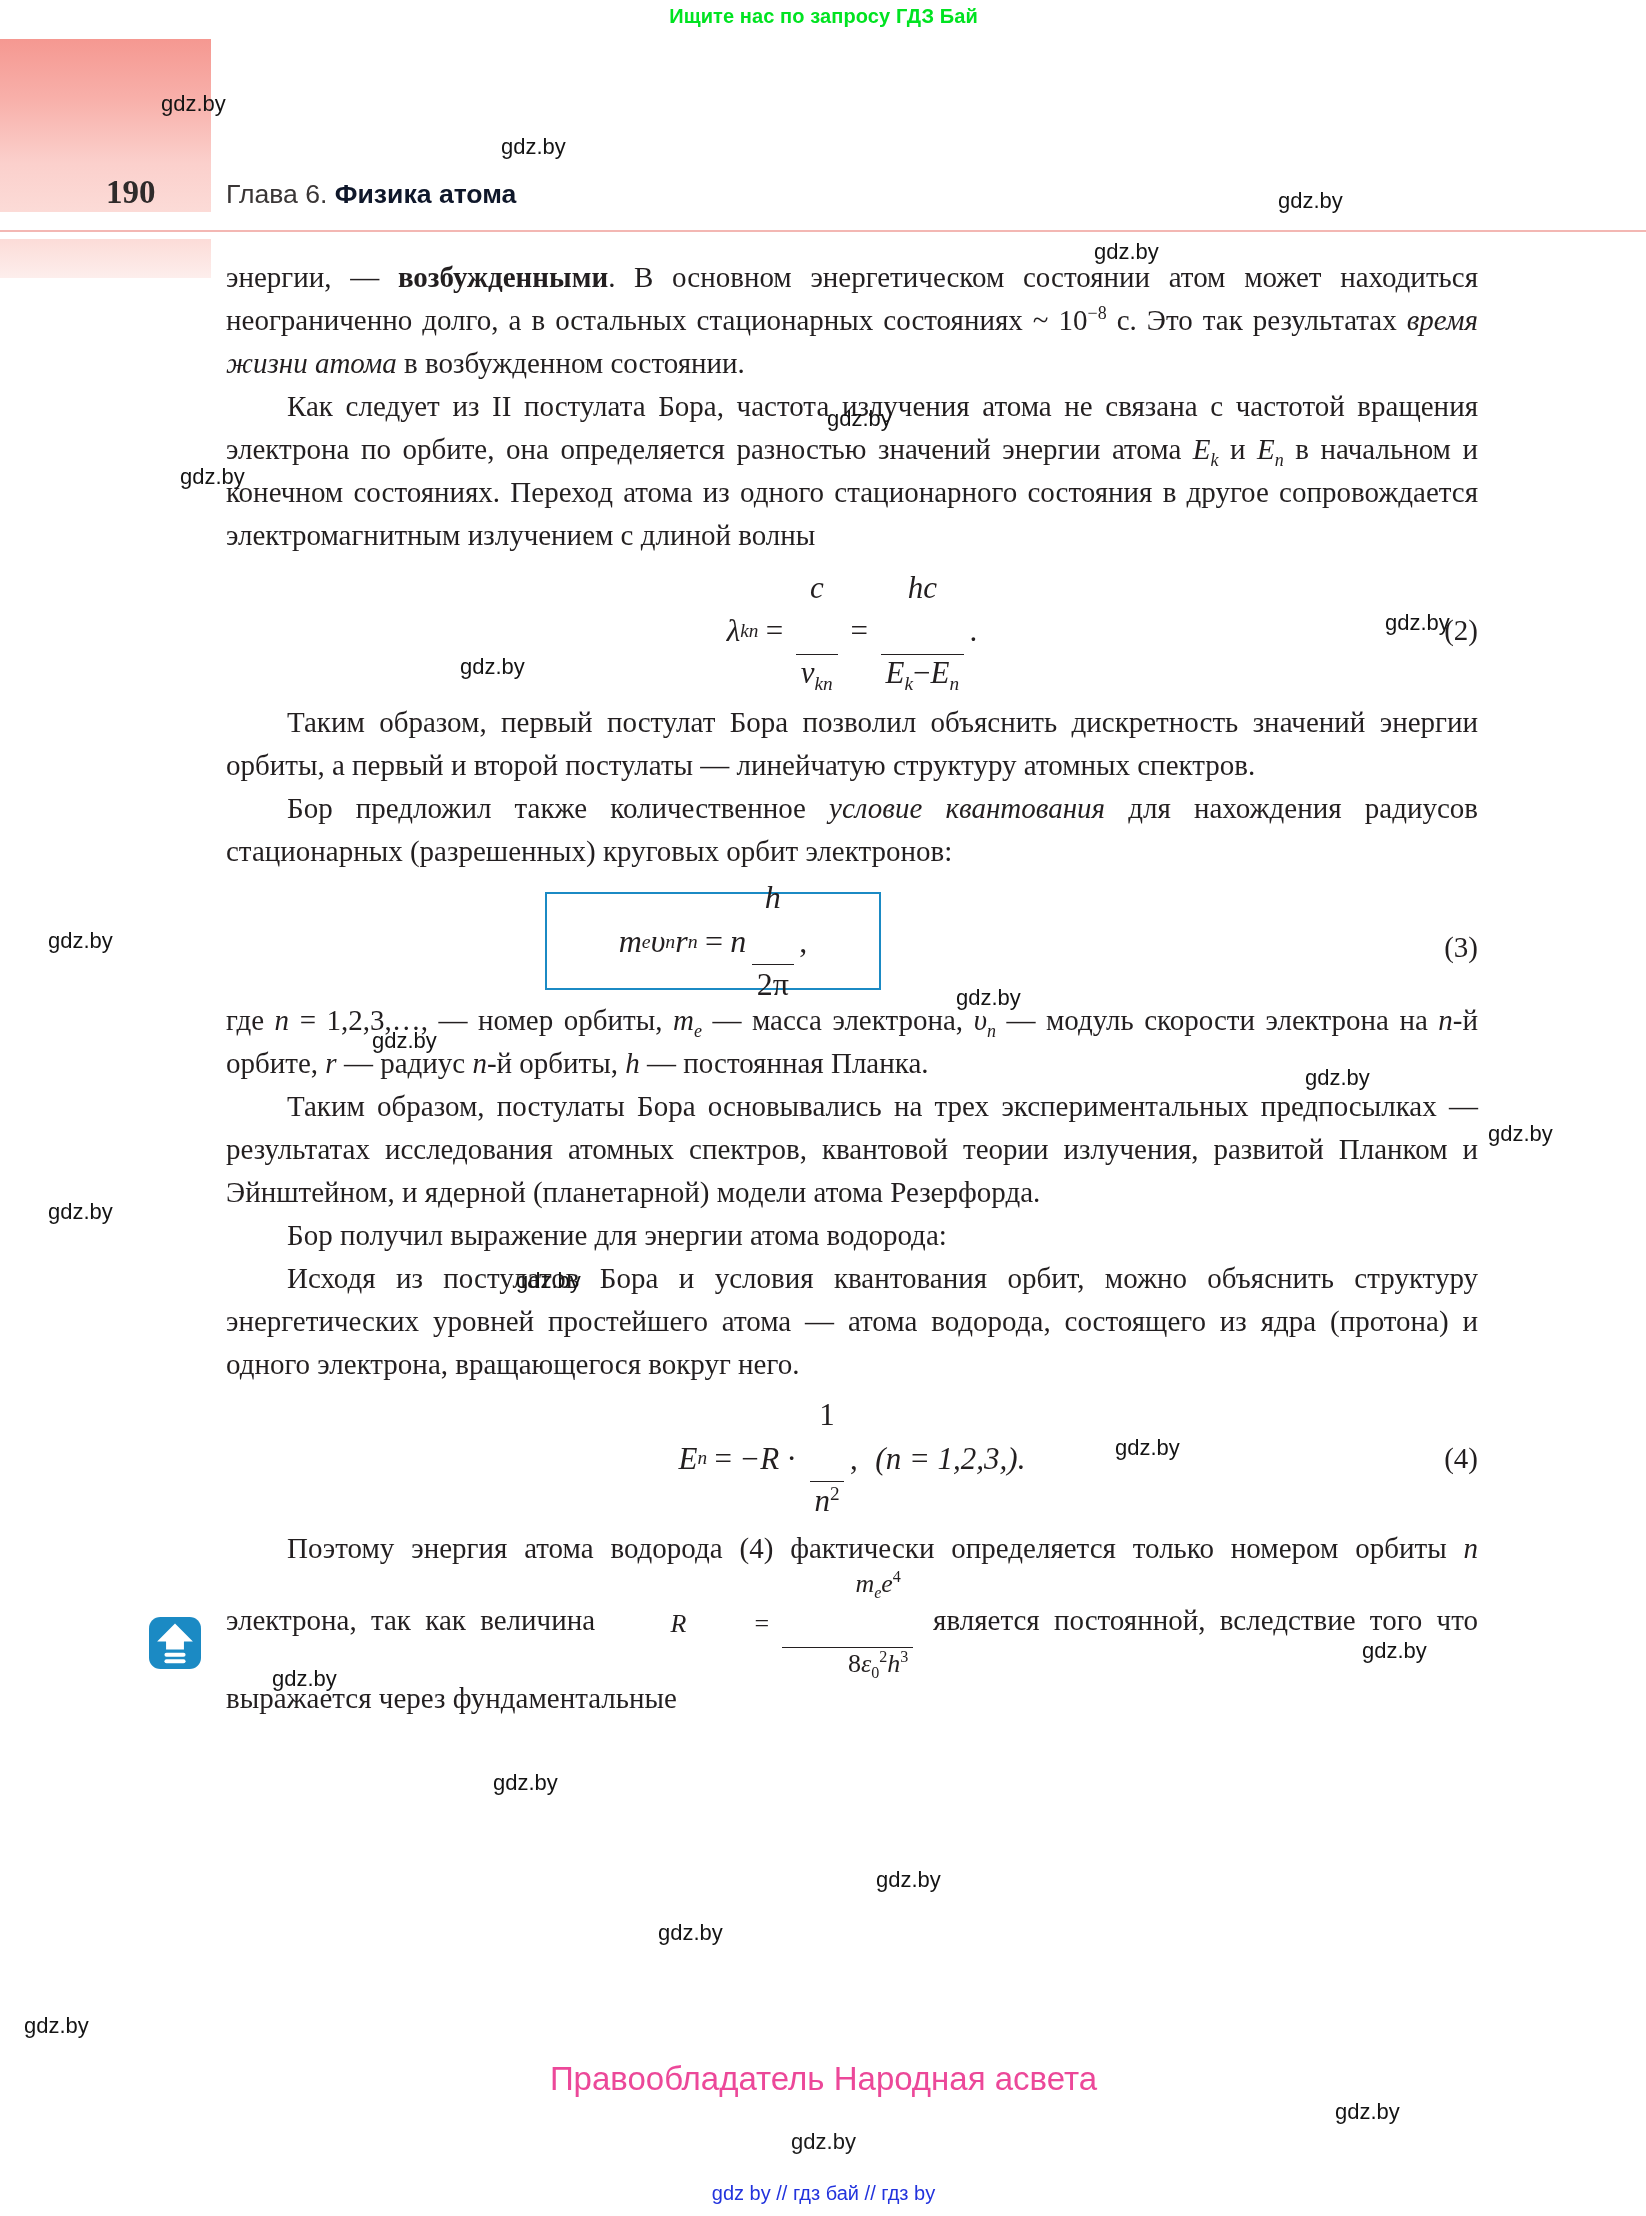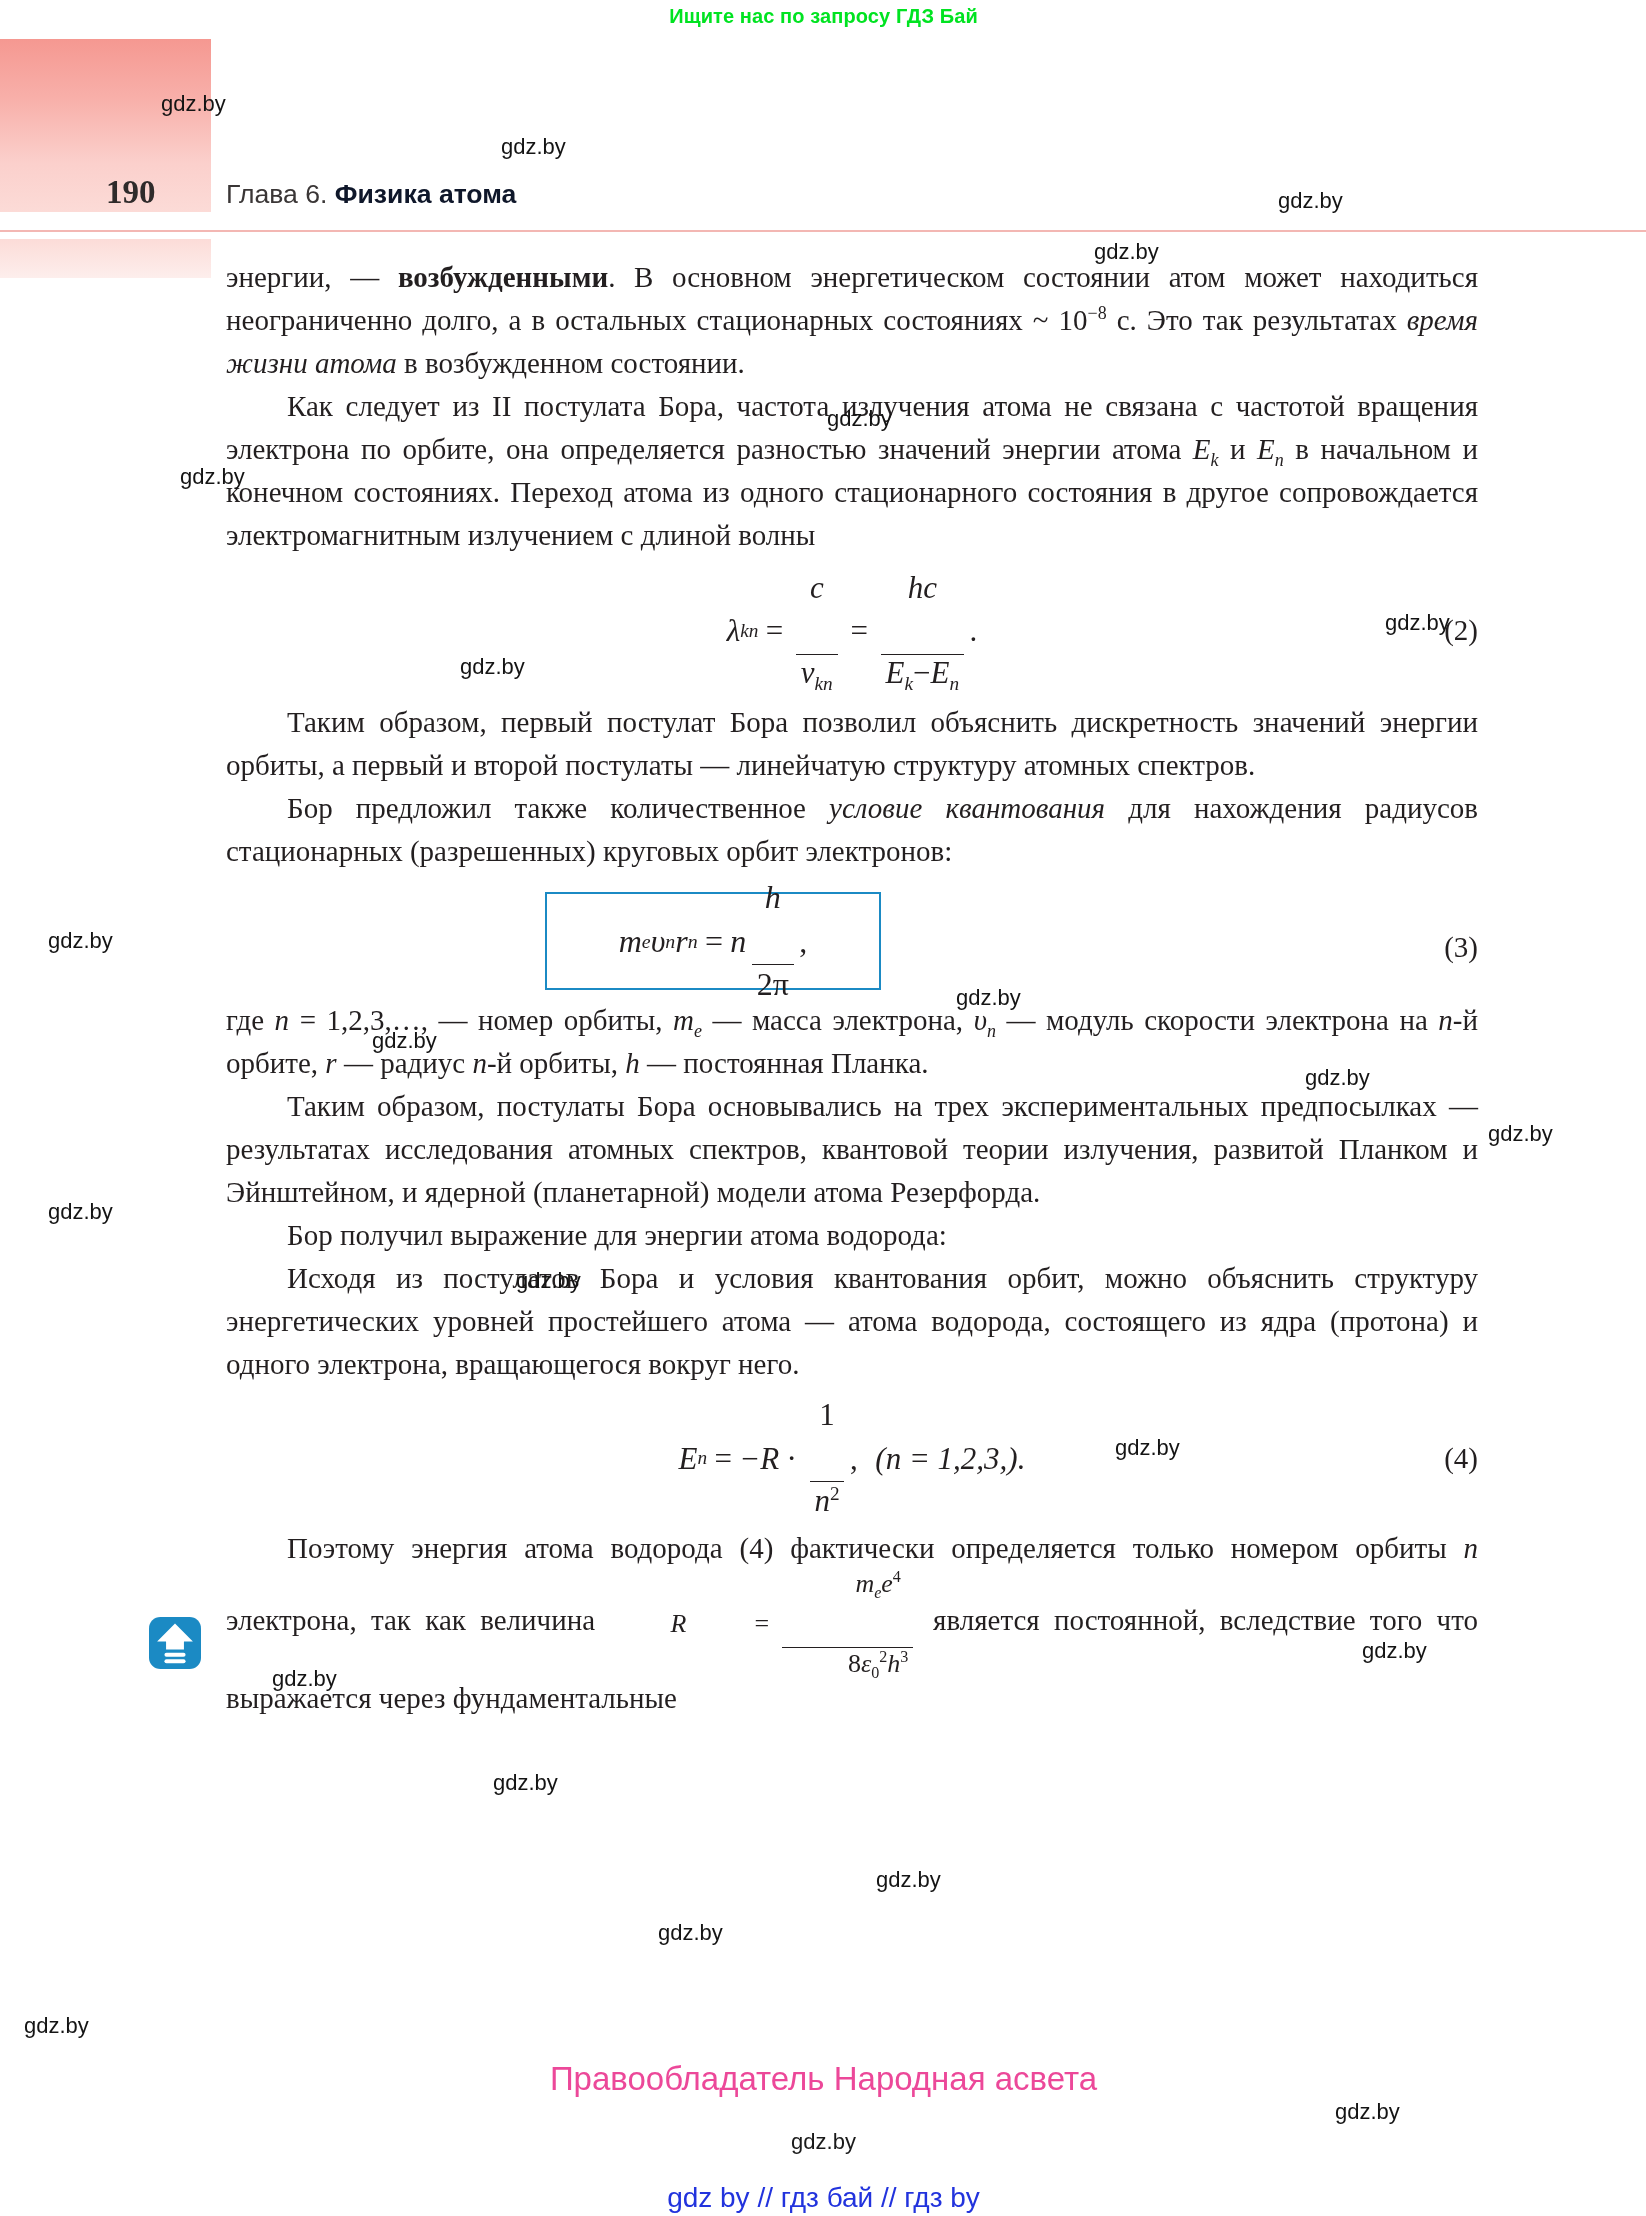--- a/index.html
+++ b/index.html
@@ -194,21 +194,21 @@
     font-size: 22px;
     color: #1a1a1a;
   }
   .footer-links {
     position: absolute;
     left: 0;
     top: 2182px;
     width: 100%;
     text-align: center;
     font-family: "Liberation Sans", "DejaVu Sans", sans-serif;
-    font-size: 28px;
+    font-size: 20px;
     color: #2233dd;
     white-space: nowrap;
   }
 
   
   .wm {
     position: absolute;
     font-family: "Liberation Sans", "DejaVu Sans", sans-serif;
     font-size: 22px;
     color: #141414;

